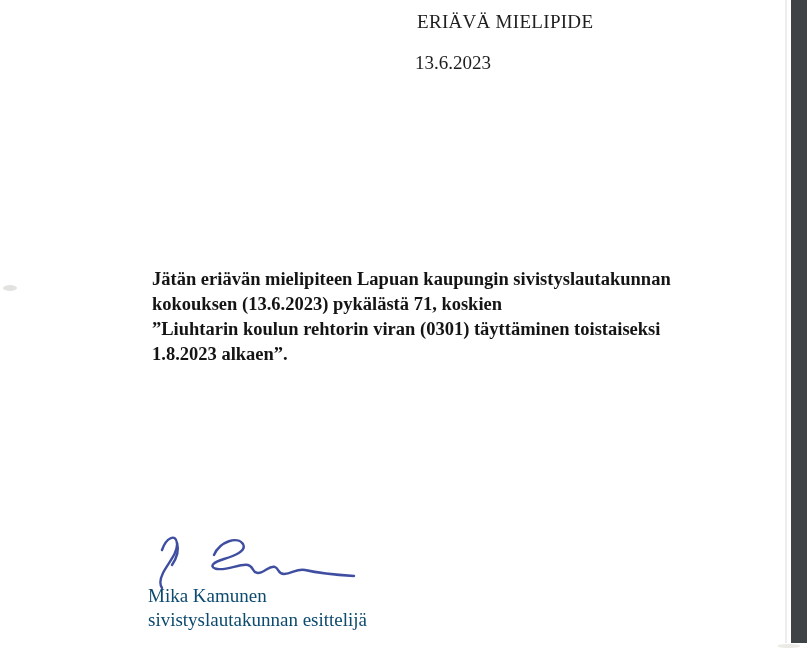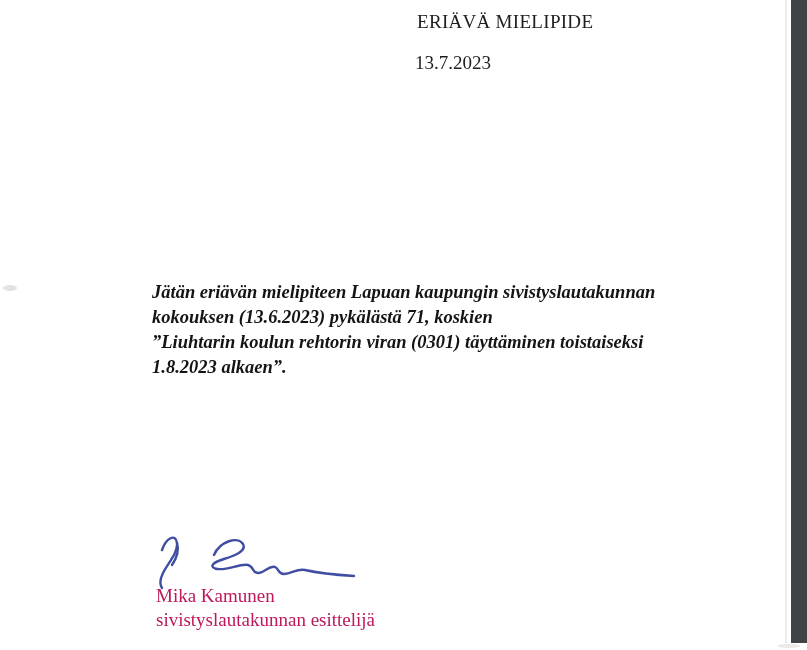--- a/index.html
+++ b/index.html
@@ -37,33 +37,33 @@
   .para {
     position: absolute;
     left: 152px;
     width: 600px;
     font-size: 18.5px;
     font-weight: bold;
     color: #141414;
     line-height: 25px;
     white-space: pre-line;
   }
-  .para-1 { top: 280px; font-style: italic; }
+  .para-1 { top: 267px; }
   .para-2 { top: 371px; }
   .signature-svg {
     position: absolute;
     left: 146px; top: 530px;
     width: 226px; height: 62px;
   }
   .signer-block {
     position: absolute;
-    left: 156px; top: 584px;
+    left: 148px; top: 584px;
     font-size: 19px;
     line-height: 24px;
-    color: #be185d;
+    color: #0c4a6e;
     white-space: pre-line;
     font-family: Liberation Serif, serif;
   }
   .page-edge-line {
     position: absolute;
     left: 785px; top: 0;
     width: 2px; height: 643px;
     background: #ededed;
   }
   .viewer-edge-bar {
@@ -87,21 +87,21 @@
     background: #eceae6;
   }
 </style>
 </head>
 <body>
 
 <div class="page">
 
   <div class="doc-title">ERIÄVÄ MIELIPIDE</div>
 
-  <div class="doc-date">13.7.2023</div>
+  <div class="doc-date">13.6.2023</div>
 
   <div class="para para-1">Jätän eriävän mielipiteen Lapuan kaupungin sivistyslautakunnan
 kokouksen (13.6.2023) pykälästä 71, koskien
 ”Liuhtarin koulun rehtorin viran (0301) täyttäminen toistaiseksi
 1.8.2023 alkaen”.</div>
 
 
   <svg class="signature-svg" viewBox="0 0 226 62">
     <g fill="none" stroke-width="2.4" stroke-linecap="round" stroke-linejoin="round" opacity="0.95">
       <path d="M 16 20 C 20 8, 30 3, 31 13 C 32 23, 22 33, 17 43 C 14 49, 14 55, 16 58" stroke="#35459c"></path>

